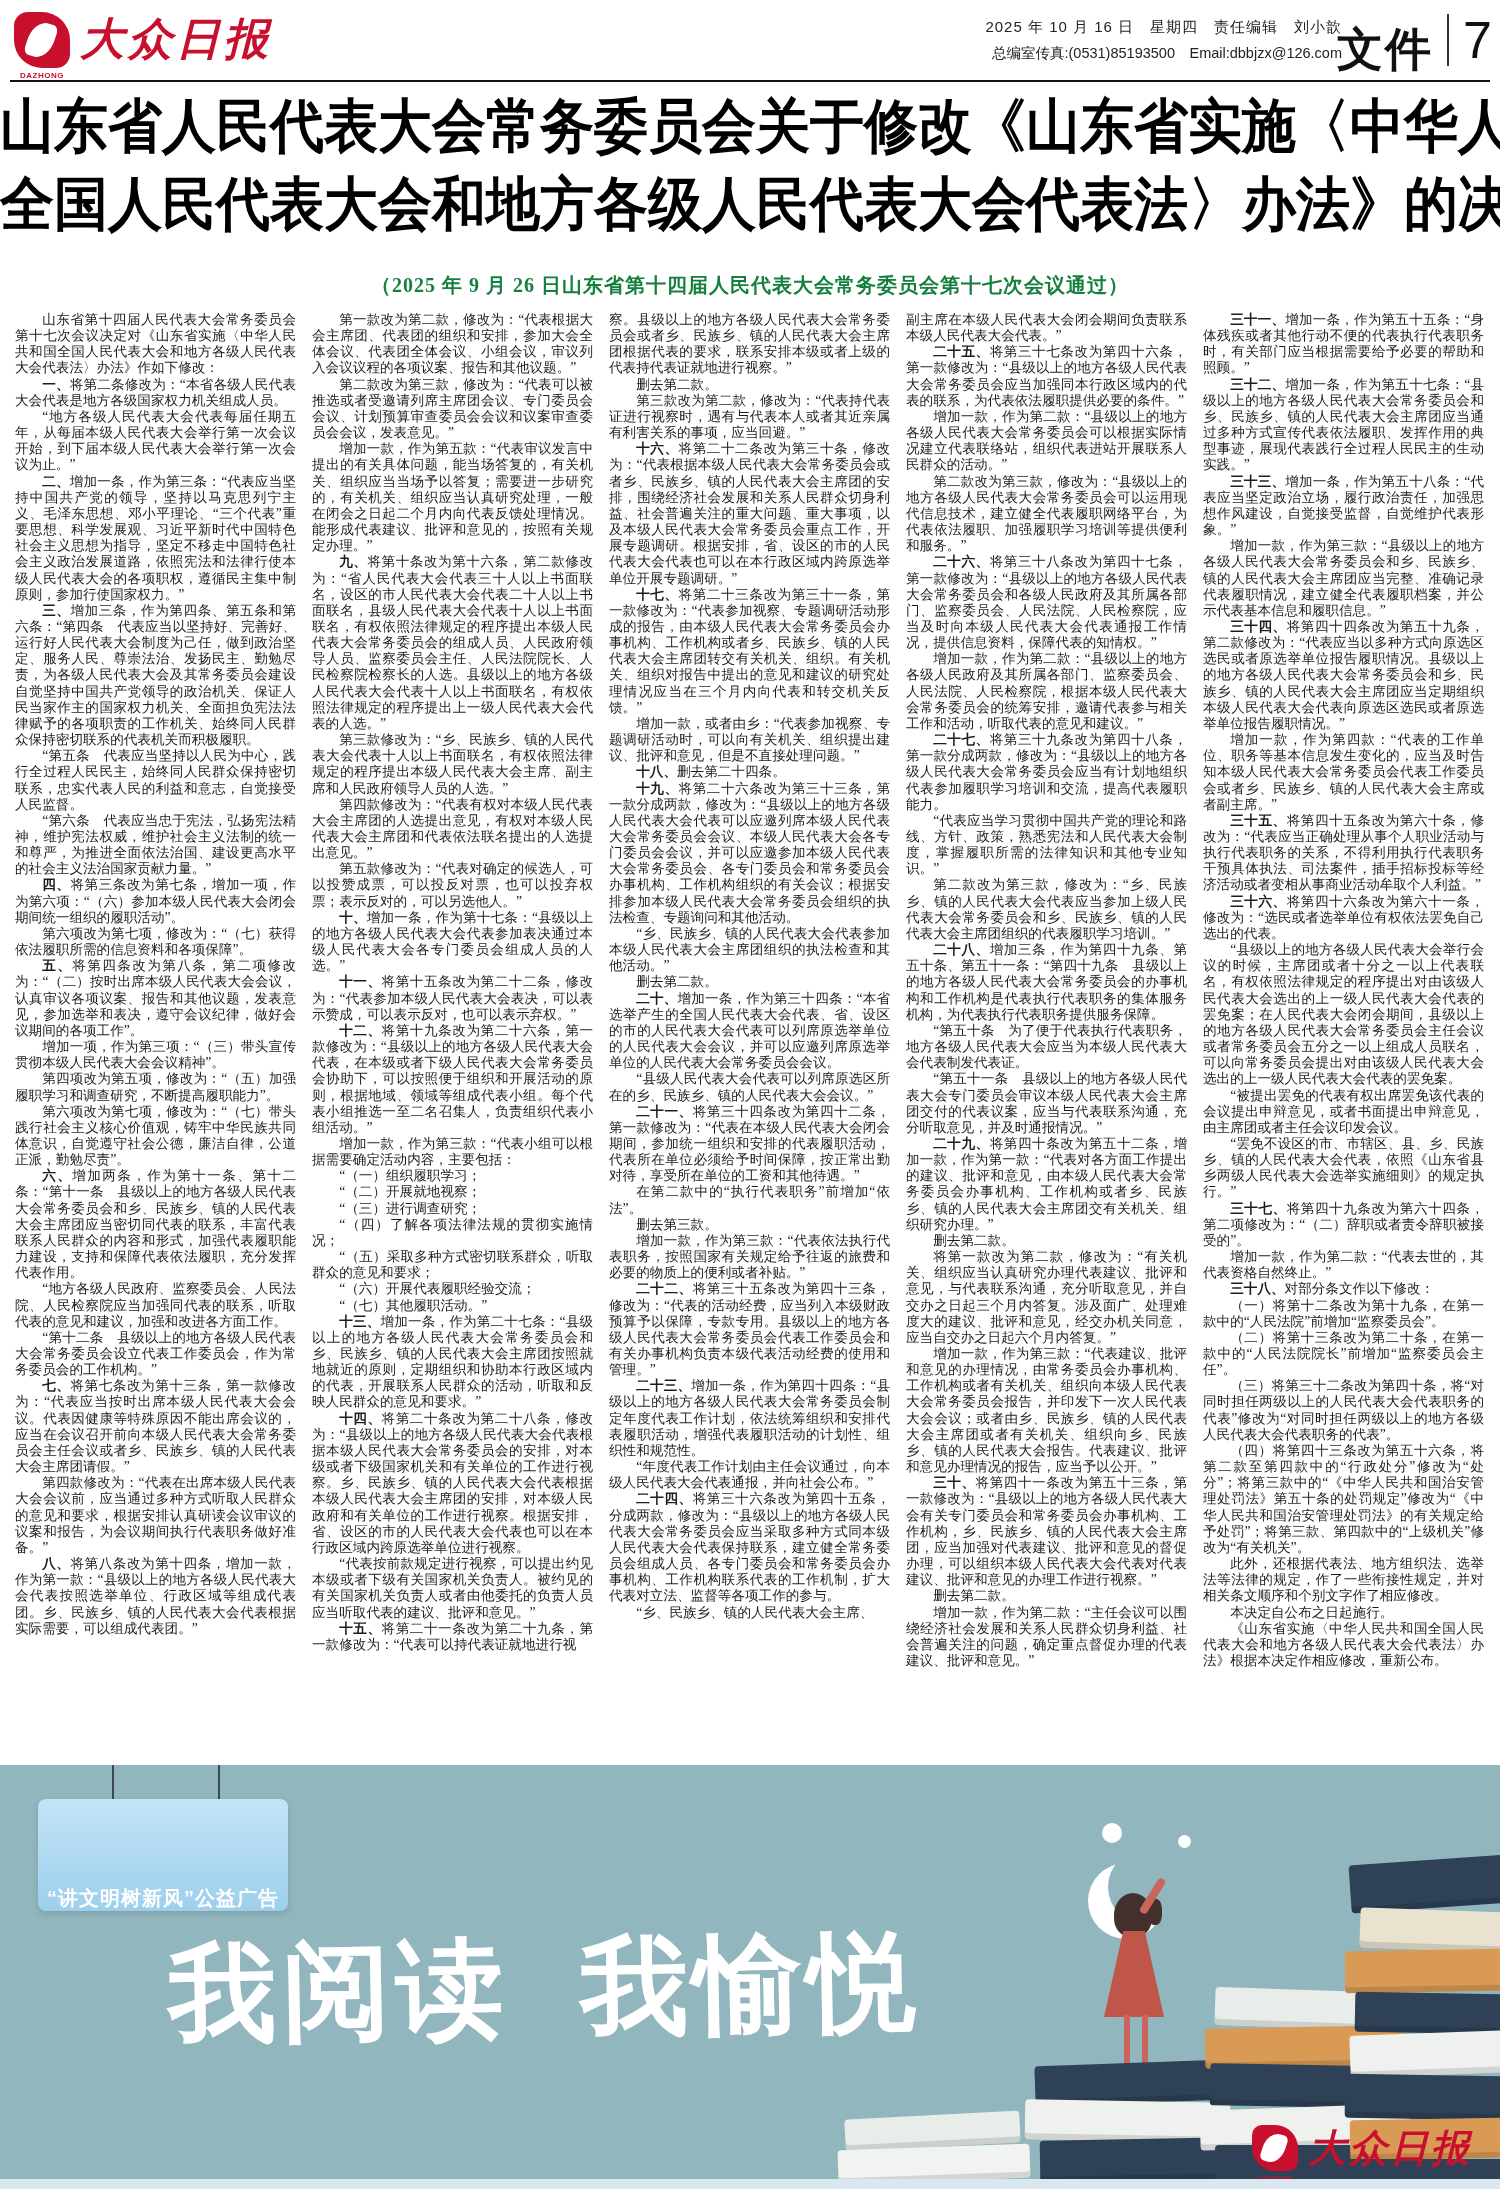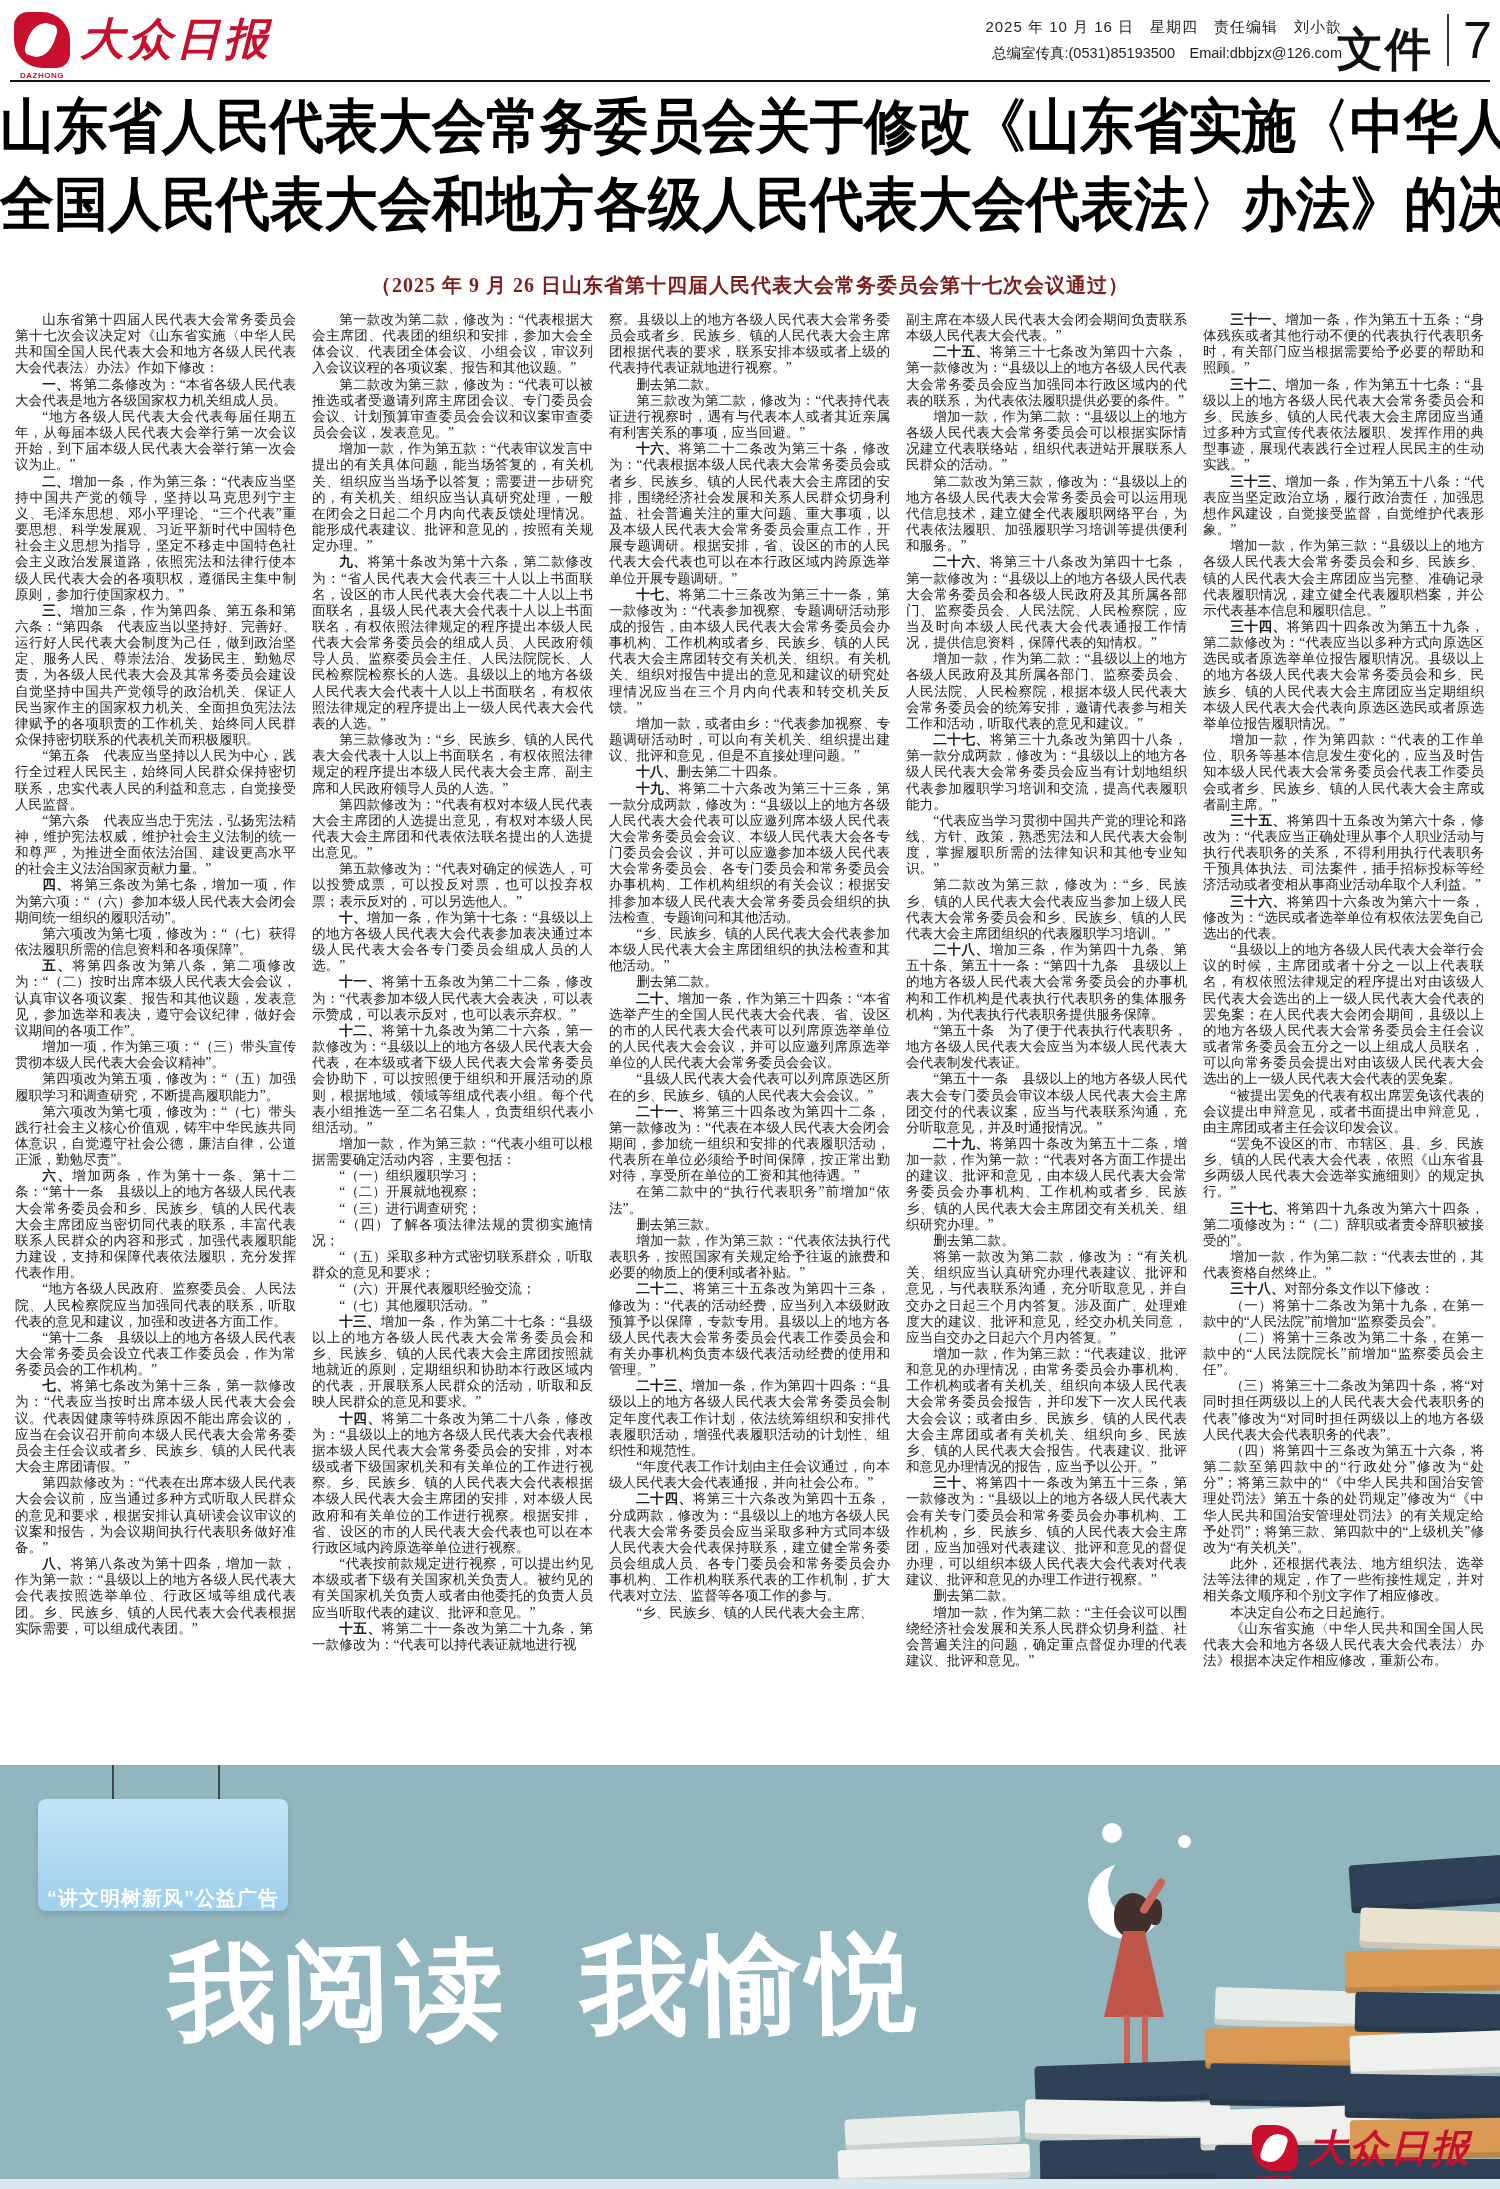--- a/index.html
+++ b/index.html
@@ -22,21 +22,21 @@
   .page-label{position:absolute;right:8px;top:8px;height:64px;display:flex;align-items:center;}
   .page-label .sec{font:900 46px/64px "Liberation Sans",sans-serif;color:#111;letter-spacing:2px;margin-top:17px;}
   .page-label .bar{width:2px;height:52px;background:#333;margin:0 14px;}
   .page-label .num{font:300 52px/64px "Liberation Sans",sans-serif;color:#111;}
   .mast-rule{position:absolute;left:10px;top:80px;width:1480px;height:2px;background:#111;}
   
   .headline{position:absolute;left:0;top:86px;width:1500px;text-align:center;}
   .headline .hl{font:900 54px/78px "Liberation Sans",sans-serif;color:#000;
                 letter-spacing:0;white-space:nowrap;transform:scaleY(1.08);}
   .subtitle{position:absolute;left:0;top:272px;width:1500px;text-align:center;
-            font:700 20px/26px "Liberation Serif",serif;color:#7f1d1d;letter-spacing:1px;}
+            font:700 20px/26px "Liberation Serif",serif;color:#15803d;letter-spacing:1px;}
   
   .body-cols{position:absolute;left:15px;top:312px;width:1470px;height:1450px;
              display:flex;gap:16px;overflow:hidden;}
   .body-cols .col{flex:0 0 281px;width:281px;height:1450px;overflow:hidden;}
   .bp{margin:0;font-size:13.6px;line-height:16.15px;text-align:justify;text-justify:inter-ideograph;
       text-indent:2em;color:#1c1c1c;}
   .bp.noind{text-indent:0;}
   .bp b{font-family:"Liberation Sans",sans-serif;font-weight:700;}
   
   .ad{position:absolute;left:0;top:1765px;width:1500px;height:424px;background:#92b6be;overflow:hidden;}

